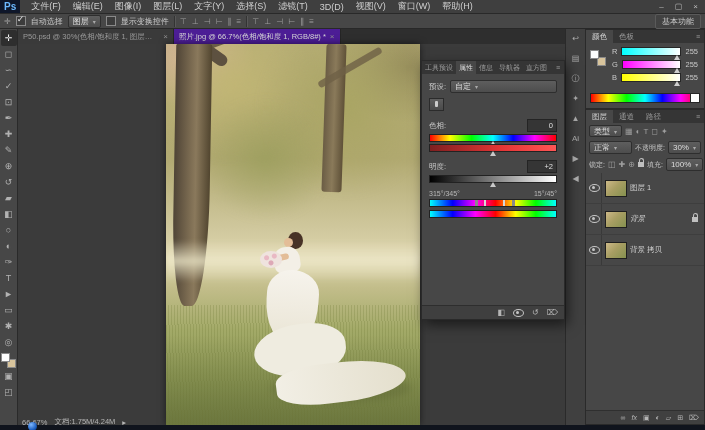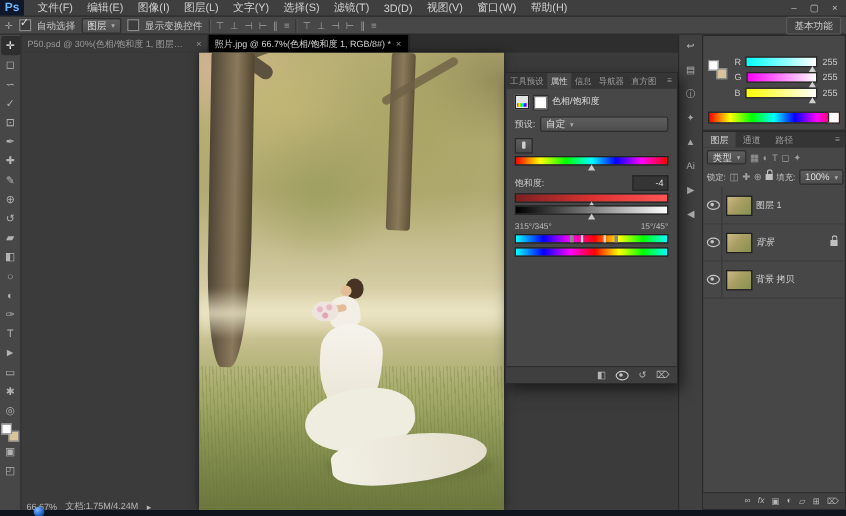--- a/index.html
+++ b/index.html
@@ -28,21 +28,21 @@
   .toolbar{background:#474747;border-right:1px solid #2a2a2a;display:flex;flex-direction:column;align-items:center;padding-top:1px}
   .tool{width:16px;height:16px;display:flex;align-items:center;justify-content:center;color:#b2b2b2;font-size:9px;line-height:16px}
   .tool.sel{background:#2e2e2e;border-radius:2px;color:#ededed}
   .swatches{position:relative;width:15px;height:15px;margin-top:3px}
   .bgsw{position:absolute;right:0;bottom:0;width:9px;height:9px;background:#d8c49c;border:1px solid #8a8a8a}
   .fgsw{position:absolute;left:0;top:0;width:9px;height:9px;background:#fdfdfd;border:1px solid #8a8a8a;z-index:1}
 
   
   .tabbar{display:flex;background:#2e2e2e;font-size:7.5px;align-items:stretch}
   .tab{display:flex;align-items:center;gap:4px;padding:0 5px;background:#3a3a3a;color:#9a9a9a;border-right:1px solid #252525;white-space:nowrap;overflow:hidden}
-  .tab.active{background:#000000;color:#d8d8d8}
+  .tab.active{background:#4c1d95;color:#d8d8d8}
   .tclose{font-size:8px;color:#8f8f8f;flex:none}
 
   
   .canvas{background:#3b3b3b}
   .photo{overflow:hidden;box-shadow:0 0 7px rgba(0,0,0,.55);
     background:
       radial-gradient(ellipse 90px 70px at 10% 4%, rgba(226,182,172,.85), rgba(226,182,172,0) 70%),
       radial-gradient(ellipse 120px 80px at 96% 6%, rgba(90,80,45,.35), rgba(90,80,45,0) 70%),
       linear-gradient(180deg,#b7ae76 0%,#b2aa72 30%,#cfc79c 48%,#ded6ae 56%,#c2bd8a 64%,#a3aa68 75%,#8d9857 88%,#79854a 100%);}
   .photo *{position:absolute}
@@ -283,20 +283,25 @@
   <span class="picon">▤</span>
   <span class="picon">ⓘ</span>
   <span class="picon">✦</span>
   <span class="picon">▲</span>
   <span class="picon">Ai</span>
   <span class="picon">▶</span>
   <span class="picon">◀</span>
 </aside>
 
 <section class="abs panel" style="left:585px;top:29px;width:120px;height:80px">
+  <div class="ptabs">
+    <span class="ptab active">颜色</span>
+    <span class="ptab">色板</span>
+    <span class="pmenu">≡</span>
+  </div>
   <div style="position:absolute;left:4px;top:20px;width:16px;height:16px">
     <span class="abs fgsw"></span>
     <span class="abs bgsw"></span>
   </div>
   <div style="position:absolute;left:22px;top:15px;right:2px">
     <div class="crow">
       <span>R</span>
       <span class="ctrack" style="background:linear-gradient(90deg,#00ffff,#ffffff)">
           <span class="cthumb"></span>
         </span>
@@ -331,20 +336,29 @@
   </div>
   <div class="lfilter">
     <span class="dd" style="height:10px">
         <span>类型</span>
       </span>
     <span class="icn">▦</span>
     <span class="icn">◐</span>
     <span class="icn">T</span>
     <span class="icn">◻</span>
     <span class="icn">✦</span>
+  </div>
+  <div class="lctl">
+    <span class="dd" style="width:36px">
+        <span>正常</span>
+      </span>
+    <span>不透明度:</span>
+    <span class="dd">
+        <span>30%</span>
+      </span>
   </div>
   <div class="lctl">
     <span>锁定:</span>
     <span class="icn">◫</span>
     <span class="icn">✚</span>
     <span class="icn">⊕</span>
     <span class="lock"></span>
     <span>填充:</span>
     <span class="dd">
         <span>100%</span>
@@ -385,44 +399,43 @@
 
 <section class="abs panel fpanel" style="left:421px;top:60px;width:144px;height:260px">
   <div class="ptabs" style="font-size:7px">
     <span class="ptab" style="padding:0 3px">工具预设</span>
     <span class="ptab active" style="padding:0 3px">属性</span>
     <span class="ptab" style="padding:0 3px">信息</span>
     <span class="ptab" style="padding:0 3px">导航器</span>
     <span class="ptab" style="padding:0 3px">直方图</span>
     <span class="pmenu">≡</span>
   </div>
-  <div class="prow" style="margin-top:5px;gap:4px">
-    <span class="hicon1"></span>
-    <span class="hicon2"></span>
-    <span style="color:#dedede">色相/饱和度</span>
-  </div>
   <div class="prow" style="margin-top:6px;gap:4px">
     <span>预设:</span>
     <span class="dd" style="flex:1">
         <span>自定</span>
       </span>
   </div>
   <div class="prow" style="margin-top:5px;gap:4px">
     <span class="handicon"></span>
   </div>
+  <div class="prow" style="margin-top:8px">
+    <span>色相:</span>
+    <span class="valbox">0</span>
+  </div>
   <div class="htrack t-hue">
       <span class="sthumb"></span>
     </div>
-  <div class="prow" style="margin-top:8px">
-    <span>饱和度:</span>
-    <span class="valbox">-4</span>
-  </div>
   <div class="htrack t-sat">
       <span class="sthumb"></span>
     </div>
+  <div class="prow" style="margin-top:8px">
+    <span>明度:</span>
+    <span class="valbox">+2</span>
+  </div>
   <div class="htrack t-light">
       <span class="sthumb"></span>
     </div>
   <div class="prow" style="margin-top:7px;font-size:7px;color:#b9b9b9">
     <span>315°/345°</span>
     <span style="margin-left:auto">15°/45°</span>
   </div>
   <div class="rangebar" style="margin-top:2px">
     <span class="mkb" style="left:36%"></span>
     <span class="mk" style="left:43%"></span>

